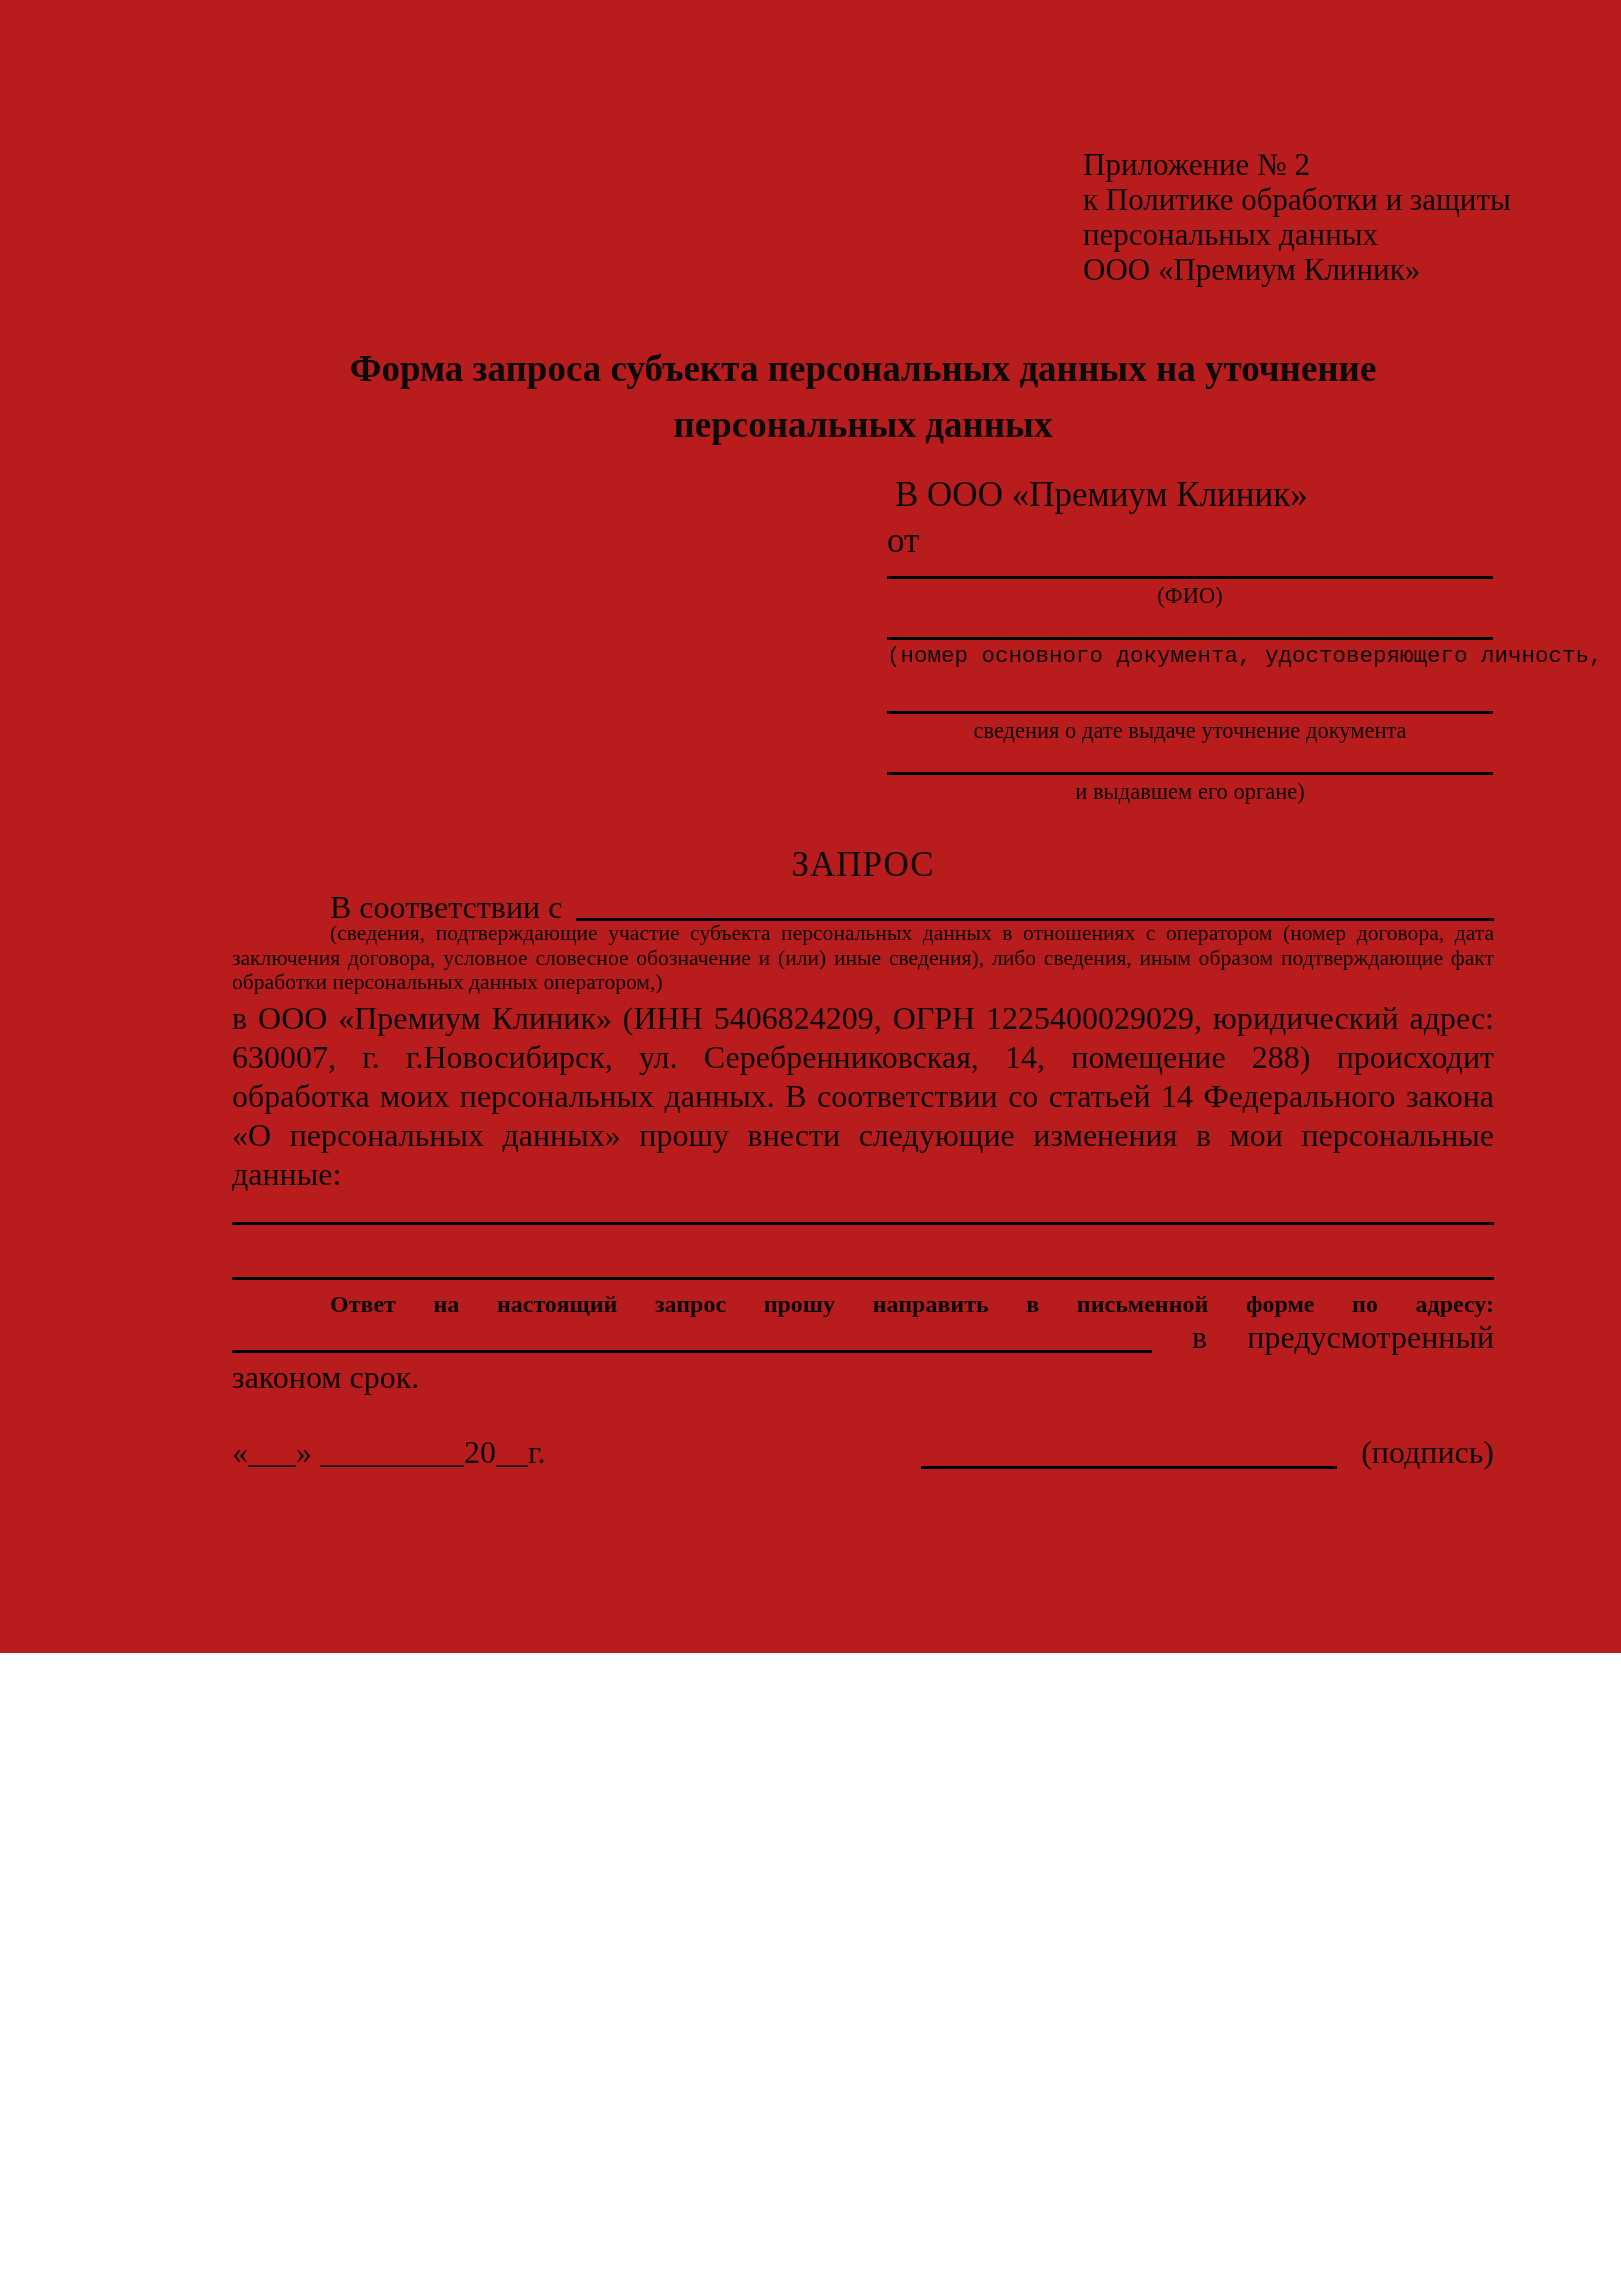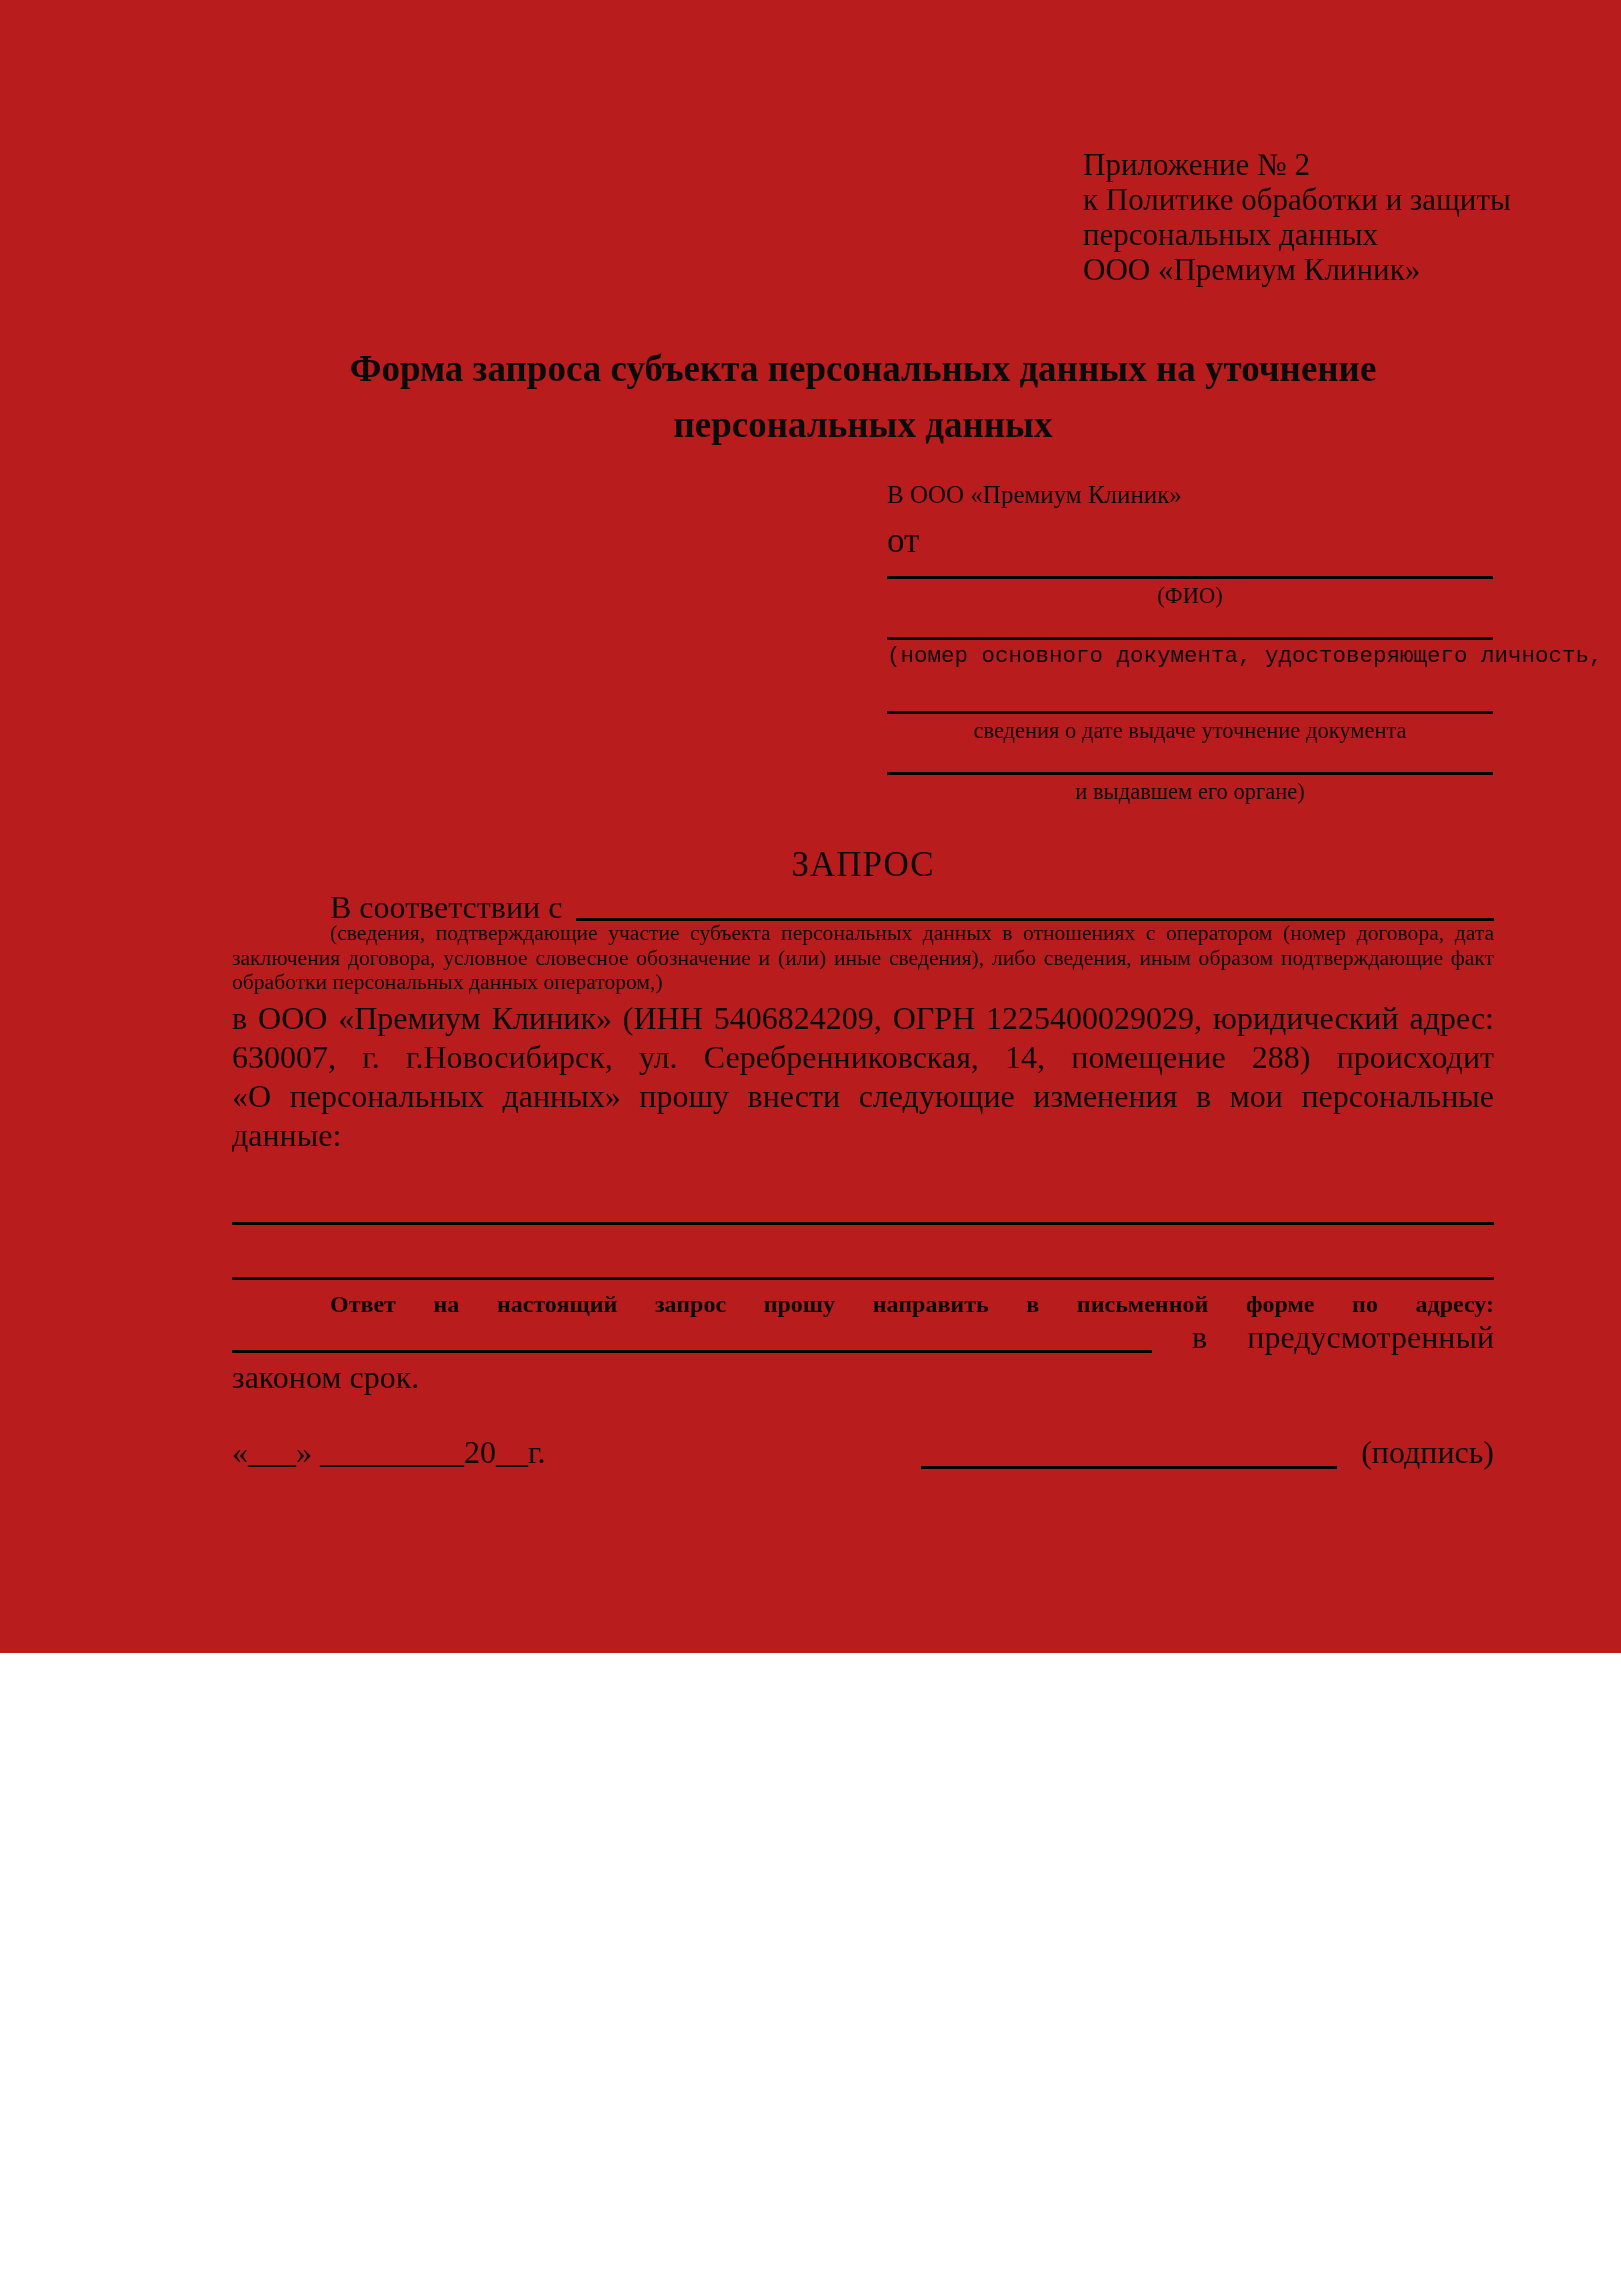--- a/index.html
+++ b/index.html
@@ -17,21 +17,21 @@
     position:absolute;left:1083px;top:147px;
     font-size:31px;line-height:35px;white-space:nowrap;
   }
   
   .doc-title{
     position:absolute;left:232px;top:341px;width:1262px;
     text-align:center;font-weight:700;font-size:37px;line-height:56px;
   }
   
   .addressee{position:absolute;left:887px;top:472px;width:606px;height:353px;}
-  .addressee .to{font-size:25px;line-height:46px;white-space:nowrap;}
+  .addressee .to{font-size:35px;line-height:46px;white-space:nowrap;margin-left:8px;}
   .addressee .from{font-size:35px;line-height:46px;}
   .blank-rule{position:absolute;left:0;width:606px;height:2.9px;background:#000;}
   .r1{top:104px;} .r2{top:165px;} .r3{top:239px;} .r4{top:300px;}
   .addr-caption{
     position:absolute;left:0;width:606px;text-align:center;
     font-size:22.5px;line-height:27.4px;white-space:nowrap;
   }
   .c1{top:110px;} .c2{top:171px;font-family:Liberation Mono, monospace;} .c3{top:245px;} .c4{top:306px;}
   
   .request-heading{
@@ -121,20 +121,21 @@
 
   <div class="fine-print">
     <div class="fine-line first">(сведения, подтверждающие участие субъекта персональных данных в отношениях с оператором (номер договора, дата</div>
     <div class="fine-line">заключения договора, условное словесное обозначение и (или) иные сведения), либо сведения, иным образом подтверждающие факт</div>
     <div class="fine-line last">обработки персональных данных оператором,)</div>
   </div>
 
   <div class="body-par">
     <div class="body-line">в ООО «Премиум Клиник» (ИНН 5406824209, ОГРН 1225400029029, юридический адрес:</div>
     <div class="body-line">630007, г. г.Новосибирск, ул. Серебренниковская, 14, помещение 288) происходит</div>
+    <div class="body-line">обработка моих персональных данных. В соответствии со статьей 14 Федерального закона</div>
     <div class="body-line">«О персональных данных» прошу внести следующие изменения в мои персональные</div>
     <div class="body-line last">данные:</div>
   </div>
 
   <div class="full-rule fr1"></div>
   <div class="full-rule fr2"></div>
 
   <div class="reply-1">Ответ на настоящий запрос прошу направить в письменной форме по адресу:</div>
   <div class="reply-2">
     <span class="addr-fill"></span>

